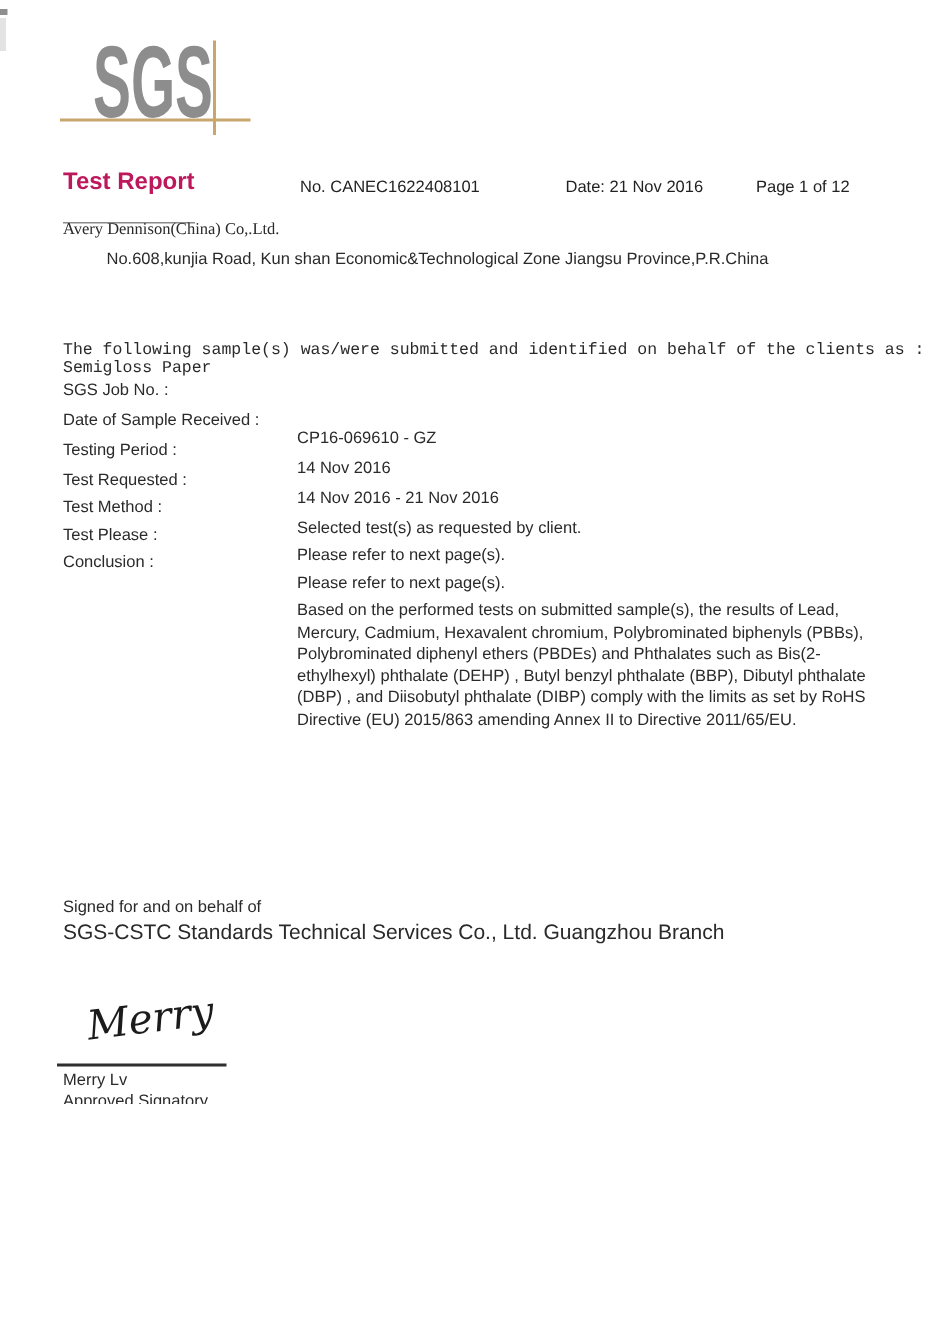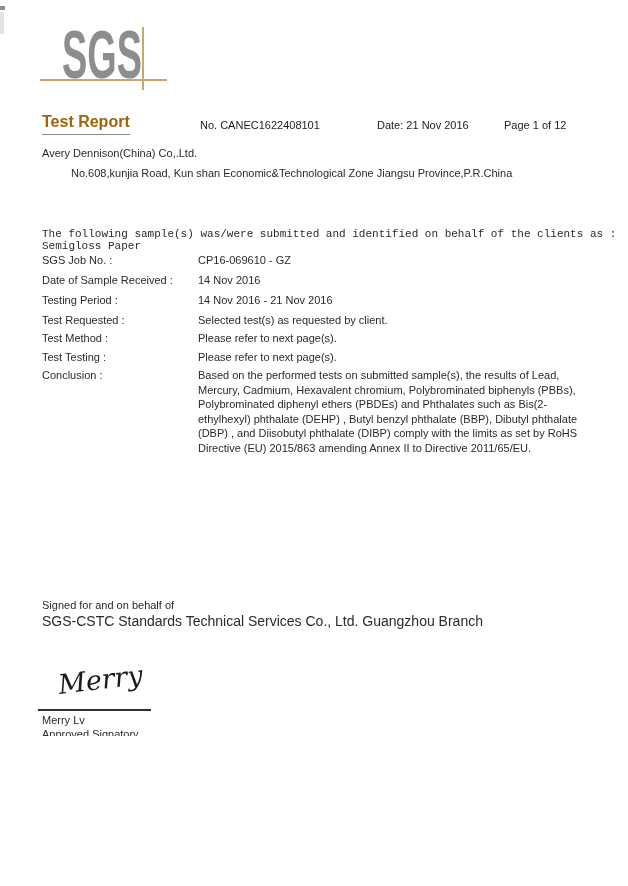--- a/index.html
+++ b/index.html
@@ -10,34 +10,34 @@
   .artifact-dash{position:absolute;left:0;top:6px;width:5px;height:4px;background:#8f8f8f;}
   .artifact-band{position:absolute;left:0;top:12px;width:4px;height:22px;background:#e3e3e3;}
 
   
   .logo-hline{position:absolute;left:40px;top:79px;width:127px;height:2px;background:#c9a66e;}
   .logo-vline{position:absolute;left:142px;top:27px;width:2px;height:63px;background:#c9a66e;}
   .logo{position:absolute;left:62px;top:25px;}
   .logo-text{font-family:"Liberation Sans",sans-serif;font-weight:bold;font-size:68px;fill:#8d8d8d;}
 
   
-  .title{position:absolute;left:42px;top:113px;font-size:16px;font-weight:bold;color:#a16207;
-         border-bottom:1px solid #8a8a8a;padding-bottom:3px;}
+  .title{position:absolute;left:42px;top:113px;font-size:16px;font-weight:bold;color:#be185d;
+         border-bottom:1px solid #8a8a8a;padding-bottom:17px;}
   .meta{position:absolute;top:119px;font-size:11px;color:#222;}
   .meta-no{left:200px}.meta-date{left:377px}.meta-page{left:504px}
 
   
-  .client-name{position:absolute;left:42px;top:147px;font-size:11px;}
+  .client-name{position:absolute;left:42px;top:147px;font-size:11px;font-family:Liberation Serif, serif;}
   .client-address{position:absolute;left:42px;top:167px;font-size:11px;padding-left:29px;}
   .intro{position:absolute;left:42px;top:228px;font-size:11px;font-family:Liberation Mono, monospace;}
 
   
   .field-row{position:absolute;left:42px;display:flex;font-size:11px;line-height:14.5px;}
   .field-label{flex:0 0 156px;width:156px;}
-  .field-value{width:392px;}
+  .field-value{width:392px;margin-top:32px;}
   .f0{top:253px}.f1{top:273px}.f2{top:293px}.f3{top:313px}.f4{top:331px}.f5{top:350px}.f6{top:368px}
 
   
   .signed-1{position:absolute;left:42px;top:599px;font-size:11px;}
   .signed-2{position:absolute;left:42px;top:613px;font-size:14px;}
   .sig-script{position:absolute;left:58px;top:664px;font-family:"DejaVu Serif",serif;font-style:italic;
               font-size:27px;color:#1b1b1b;transform:rotate(-7deg);}
   .sig-line{position:absolute;left:38px;top:709px;width:113px;height:2px;background:#2f2f2f;}
   .sig-name{position:absolute;left:42px;top:714px;font-size:11px;}
   .sig-role{position:absolute;left:42px;top:728px;font-size:11px;}
@@ -100,21 +100,21 @@
   </div>
   <div class="field-row f3">
     <span class="field-label">Test Requested :</span>
     <span class="field-value">Selected test(s) as requested by client.</span>
   </div>
   <div class="field-row f4">
     <span class="field-label">Test Method :</span>
     <span class="field-value">Please refer to next page(s).</span>
   </div>
   <div class="field-row f5">
-    <span class="field-label">Test Testing :</span>
+    <span class="field-label">Test Please :</span>
     <span class="field-value">Please refer to next page(s).</span>
   </div>
   <div class="field-row f6">
     <span class="field-label">Conclusion :</span>
     <span class="field-value">Based on the performed tests on submitted sample(s), the results of Lead, Mercury, Cadmium, Hexavalent chromium, Polybrominated biphenyls (PBBs), Polybrominated diphenyl ethers (PBDEs) and Phthalates such as Bis(2-ethylhexyl) phthalate (DEHP) , Butyl benzyl phthalate (BBP), Dibutyl phthalate (DBP) , and Diisobutyl phthalate (DIBP) comply with the limits as set by RoHS Directive (EU) 2015/863 amending Annex II to Directive 2011/65/EU.</span>
   </div>
 
   <div class="signed-1">Signed for and on behalf of</div>
   <div class="signed-2">SGS-CSTC Standards Technical Services Co., Ltd. Guangzhou Branch</div>
   <div class="sig-script">Merry</div>

